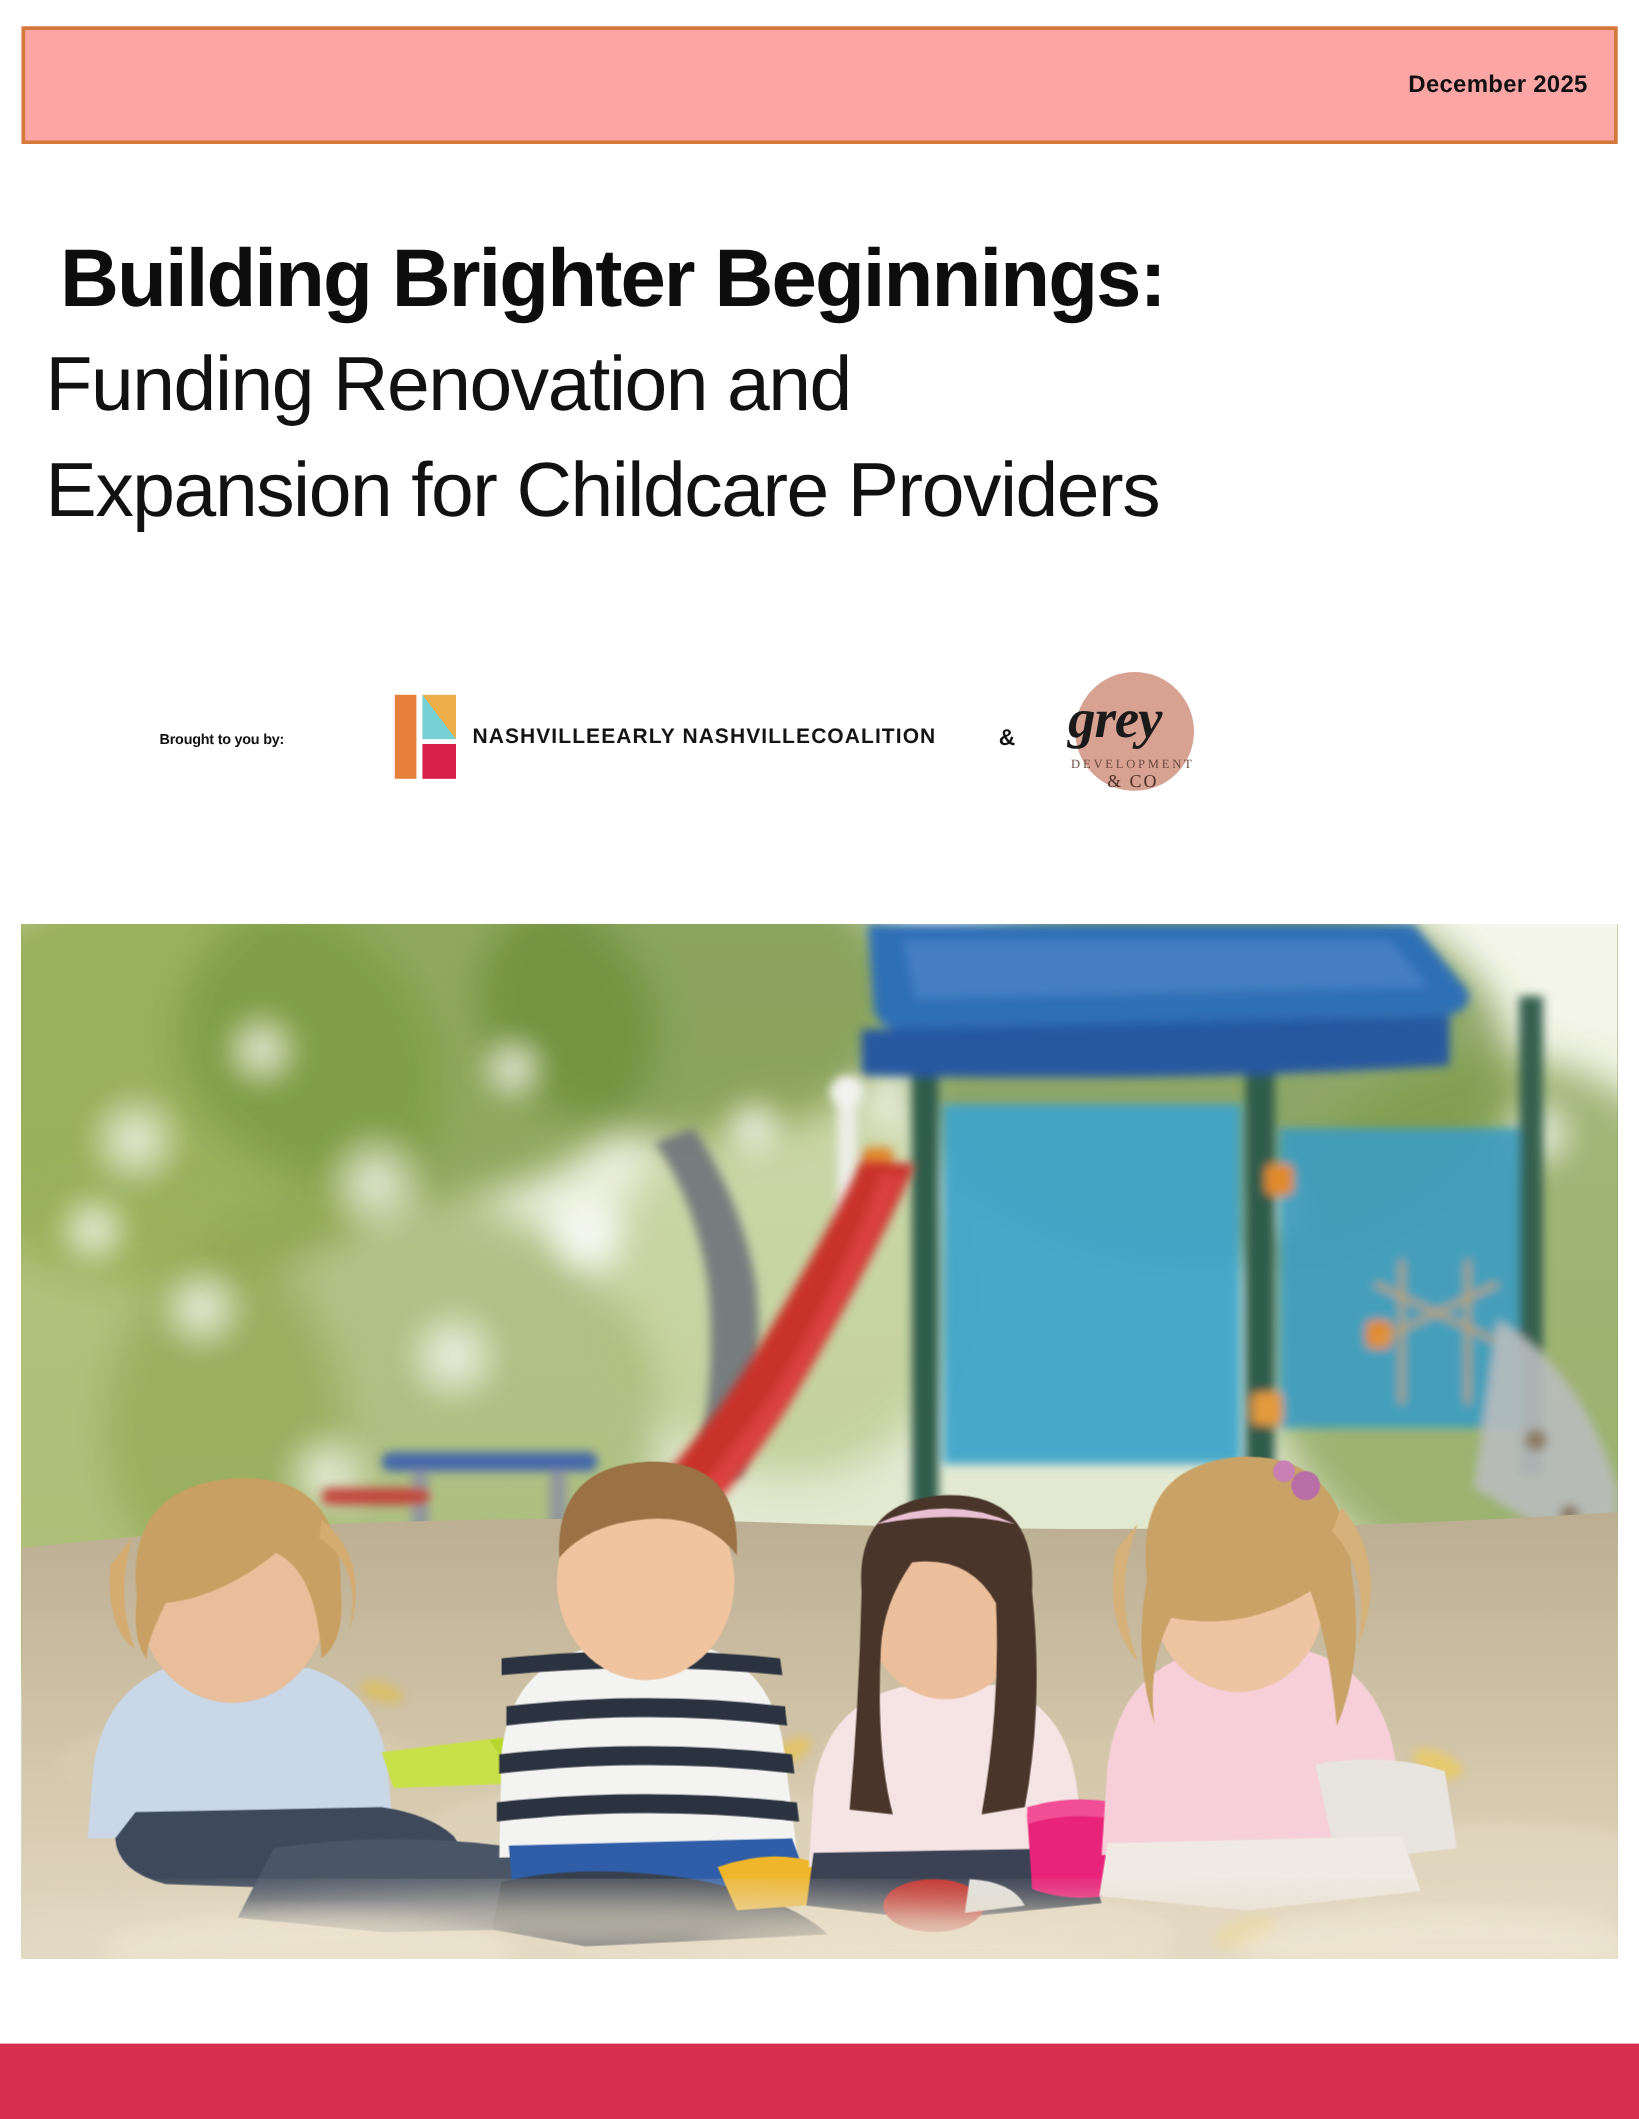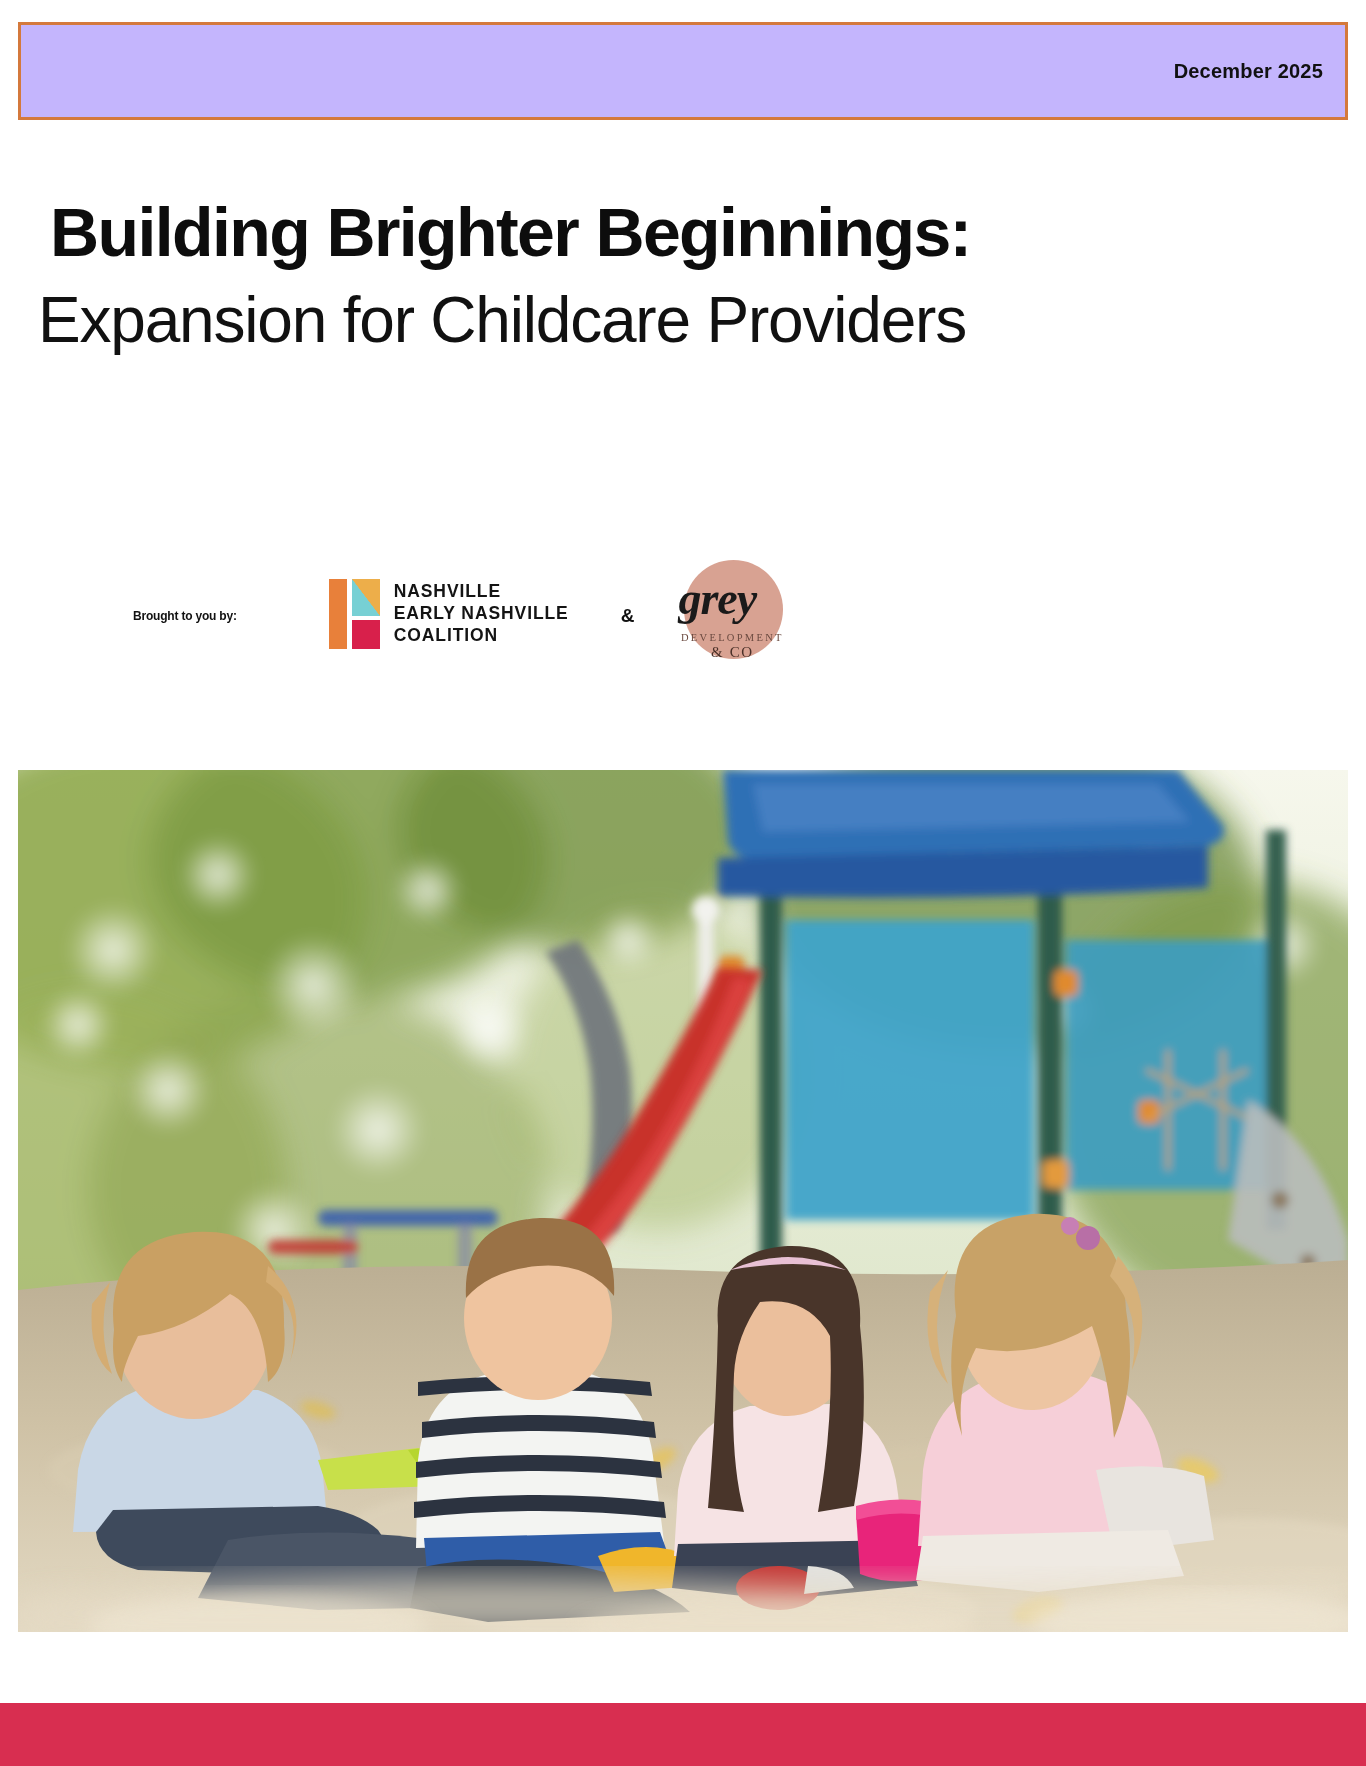--- a/index.html
+++ b/index.html
@@ -18,21 +18,21 @@
 
   
   .header-box {
     position: absolute;
     left: 18px;
     top: 22px;
     width: 1330px;
     height: 98px;
     box-sizing: border-box;
     border: 3px solid #D4793C;
-    background: #c4b5fd;
+    background: #fca5a5;
   }
   .header-date {
     position: absolute;
     right: 22px;
     top: 50%;
     transform: translateY(-50%);
     font-family: "Liberation Sans", sans-serif;
     font-weight: bold;
     font-size: 20px;
     letter-spacing: 0.2px;
@@ -121,21 +121,21 @@
   .neec-red {
     position: absolute;
     left: 23px;
     top: 41px;
     width: 28px;
     height: 29px;
     background: #D8204B;
   }
   .neec-words {
     display: flex;
-    flex-direction: column;
+    flex-direction: row;
     justify-content: center;
     line-height: 1.24;
   }
   .neec-words span {
     font-family: "Liberation Sans", sans-serif;
     font-weight: bold;
     font-size: 17.5px;
     letter-spacing: 0.9px;
     color: #141414;
     white-space: nowrap;
@@ -232,20 +232,21 @@
 </style>
 </head>
 <body>
 
 <div class="header-box">
   <div class="header-date">December 2025</div>
 </div>
 
 <div class="title-block">
   <h1 class="title-line-1">Building Brighter Beginnings:</h1>
+  <div class="title-line-2">Funding Renovation and</div>
   <div class="title-line-3">Expansion for Childcare Providers</div>
 </div>
 
 <div class="credit-row">
 
   <div class="credit-label">Brought to you by:</div>
 
   <div class="neec-logo">
     <div class="neec-mark">
       <div class="neec-bar"></div>

